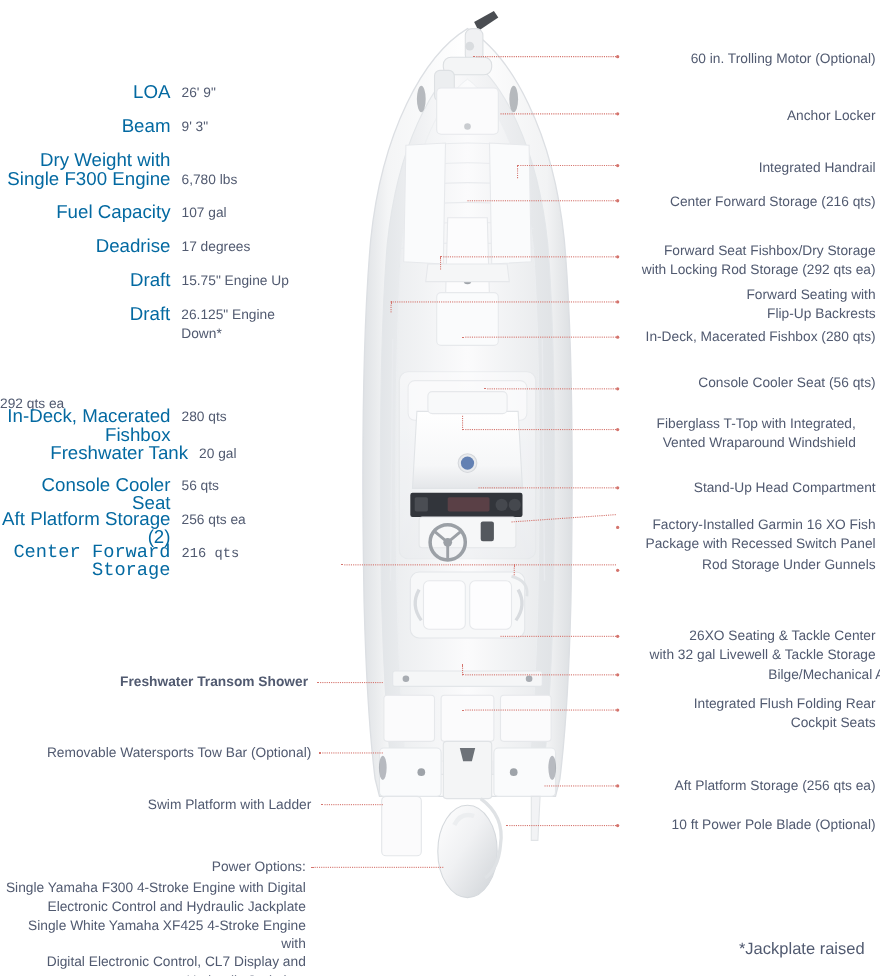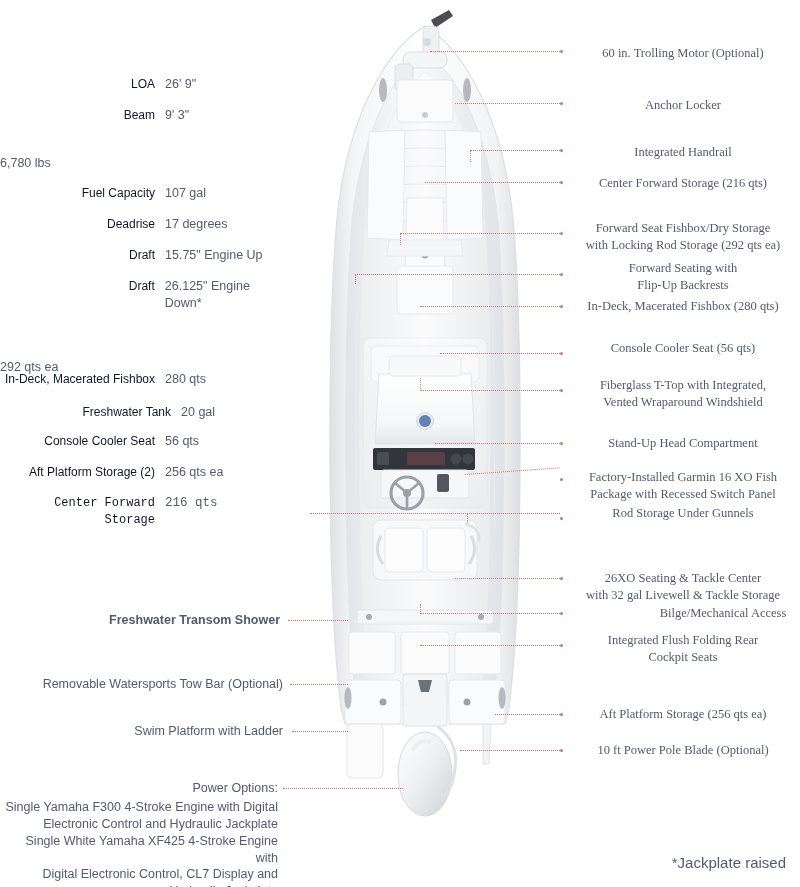--- a/index.html
+++ b/index.html
@@ -3,33 +3,33 @@
 <meta charset="utf-8">
 <style>
   html,body{margin:0;padding:0;}
   body{
     width:800px;height:887px;background:#ffffff;position:relative;overflow:hidden;
     font-family:"Liberation Sans","DejaVu Sans",sans-serif;
     color:#515a70;
   }
   .spec-row{position:absolute;display:flex;align-items:flex-start;}
   .spec-label{
-    width:165px;text-align:right;font-size:12px;line-height:16.5px;
-    color:#0f172a;padding-right:10px;box-sizing:border-box;white-space:pre-line;
+    width:165px;text-align:right;font-size:17px;line-height:16.5px;
+    color:#0369a1;padding-right:10px;box-sizing:border-box;white-space:pre-line;
   }
   .spec-value{
     font-size:12.5px;line-height:16.5px;color:#515a70;white-space:pre-line;
   }
   .callout-left{
     position:absolute;text-align:right;font-size:12.5px;line-height:16.5px;
     color:#515a70;white-space:pre-line;
   }
   .callout-right{
-    position:absolute;text-align:center;font-size:12.5px;line-height:16.5px;
-    color:#515a70;white-space:pre-line;font-family:Liberation Serif, serif;
+    position:absolute;text-align:right;font-size:12.5px;line-height:16.5px;
+    color:#515a70;white-space:pre-line;
   }
   .footnote{
     position:absolute;font-size:15px;color:#515a70;right:14px;bottom:16px;
   }
   
   .lead{
     position:absolute;height:0;border-top:1.6px dotted #d4736c;
   }
   .lead-v{
     position:absolute;width:0;border-left:1.6px dotted #d4736c;
@@ -224,20 +224,22 @@
 
 <div class="spec-row" style="left:0px;top:76px;width:280px;">
   <div class="spec-label">LOA</div>
   <div class="spec-value">26' 9"</div>
 </div>
 <div class="spec-row" style="left:0px;top:107px;width:280px;">
   <div class="spec-label">Beam</div>
   <div class="spec-value">9' 3"</div>
 </div>
 <div class="spec-row" style="left:0px;top:138px;width:280px;">
+  <div class="spec-label">Dry Weight with
+Single F300 Engine</div>
   <div class="spec-value" style="margin-top:16.5px;">6,780 lbs</div>
 </div>
 <div class="spec-row" style="left:0px;top:185px;width:280px;">
   <div class="spec-label">Fuel Capacity</div>
   <div class="spec-value">107 gal</div>
 </div>
 <div class="spec-row" style="left:0px;top:216px;width:280px;">
   <div class="spec-label">Deadrise</div>
   <div class="spec-value">17 degrees</div>
 </div>
@@ -303,21 +305,21 @@
 <div class="callout-right" style="left:570px;top:260px;width:226px;">Forward Seating with
 Flip-Up Backrests</div>
 
 <div class="dotmark" style="left:560px;top:305px;"></div>
 <div class="callout-right" style="left:570px;top:298px;width:226px;">In-Deck, Macerated Fishbox (280 qts)</div>
 
 <div class="dotmark" style="left:560px;top:352px;"></div>
 <div class="callout-right" style="left:570px;top:340px;width:226px;">Console Cooler Seat (56 qts)</div>
 
 <div class="dotmark" style="left:560px;top:389px;"></div>
-<div class="callout-right" style="left:570px;top:377px;width:226px;">Fiberglass T-Top with Integrated,
+<div class="callout-right" style="left:552px;top:377px;width:226px;">Fiberglass T-Top with Integrated,
 Vented Wraparound Windshield</div>
 
 <div class="dotmark" style="left:560px;top:442px;"></div>
 <div class="callout-right" style="left:570px;top:435px;width:226px;">Stand-Up Head Compartment</div>
 
 <div class="dotmark" style="left:560px;top:478px;"></div>
 <div class="callout-right" style="left:570px;top:469px;width:226px;">Factory-Installed Garmin 16 XO Fish
 Package with Recessed Switch Panel</div>
 
 <div class="dotmark" style="left:560px;top:517px;"></div>

